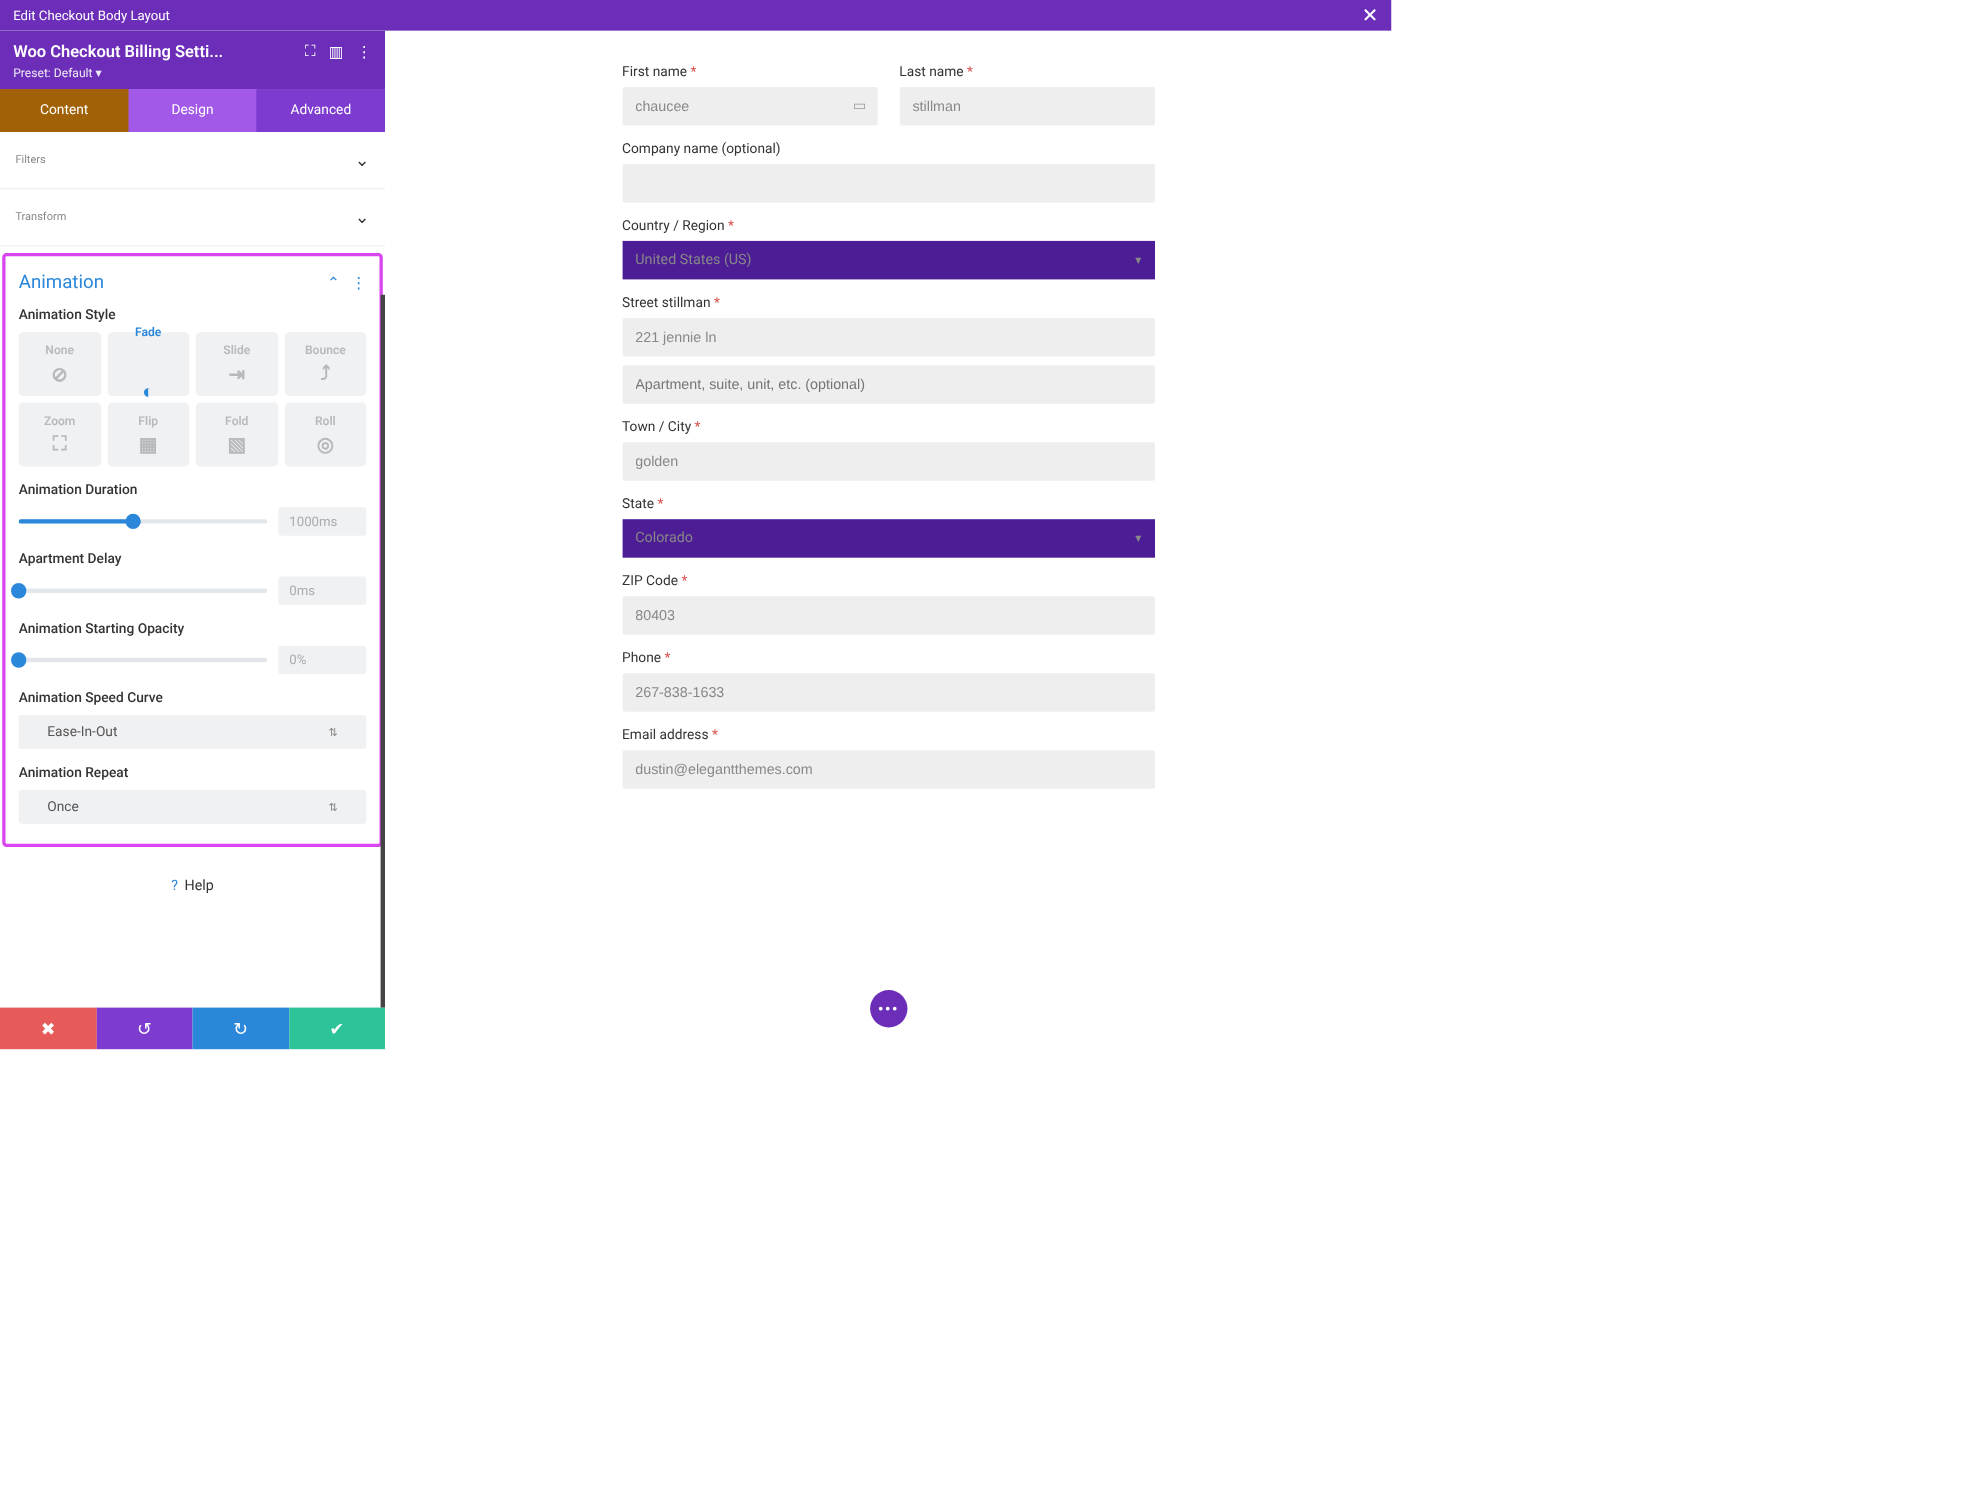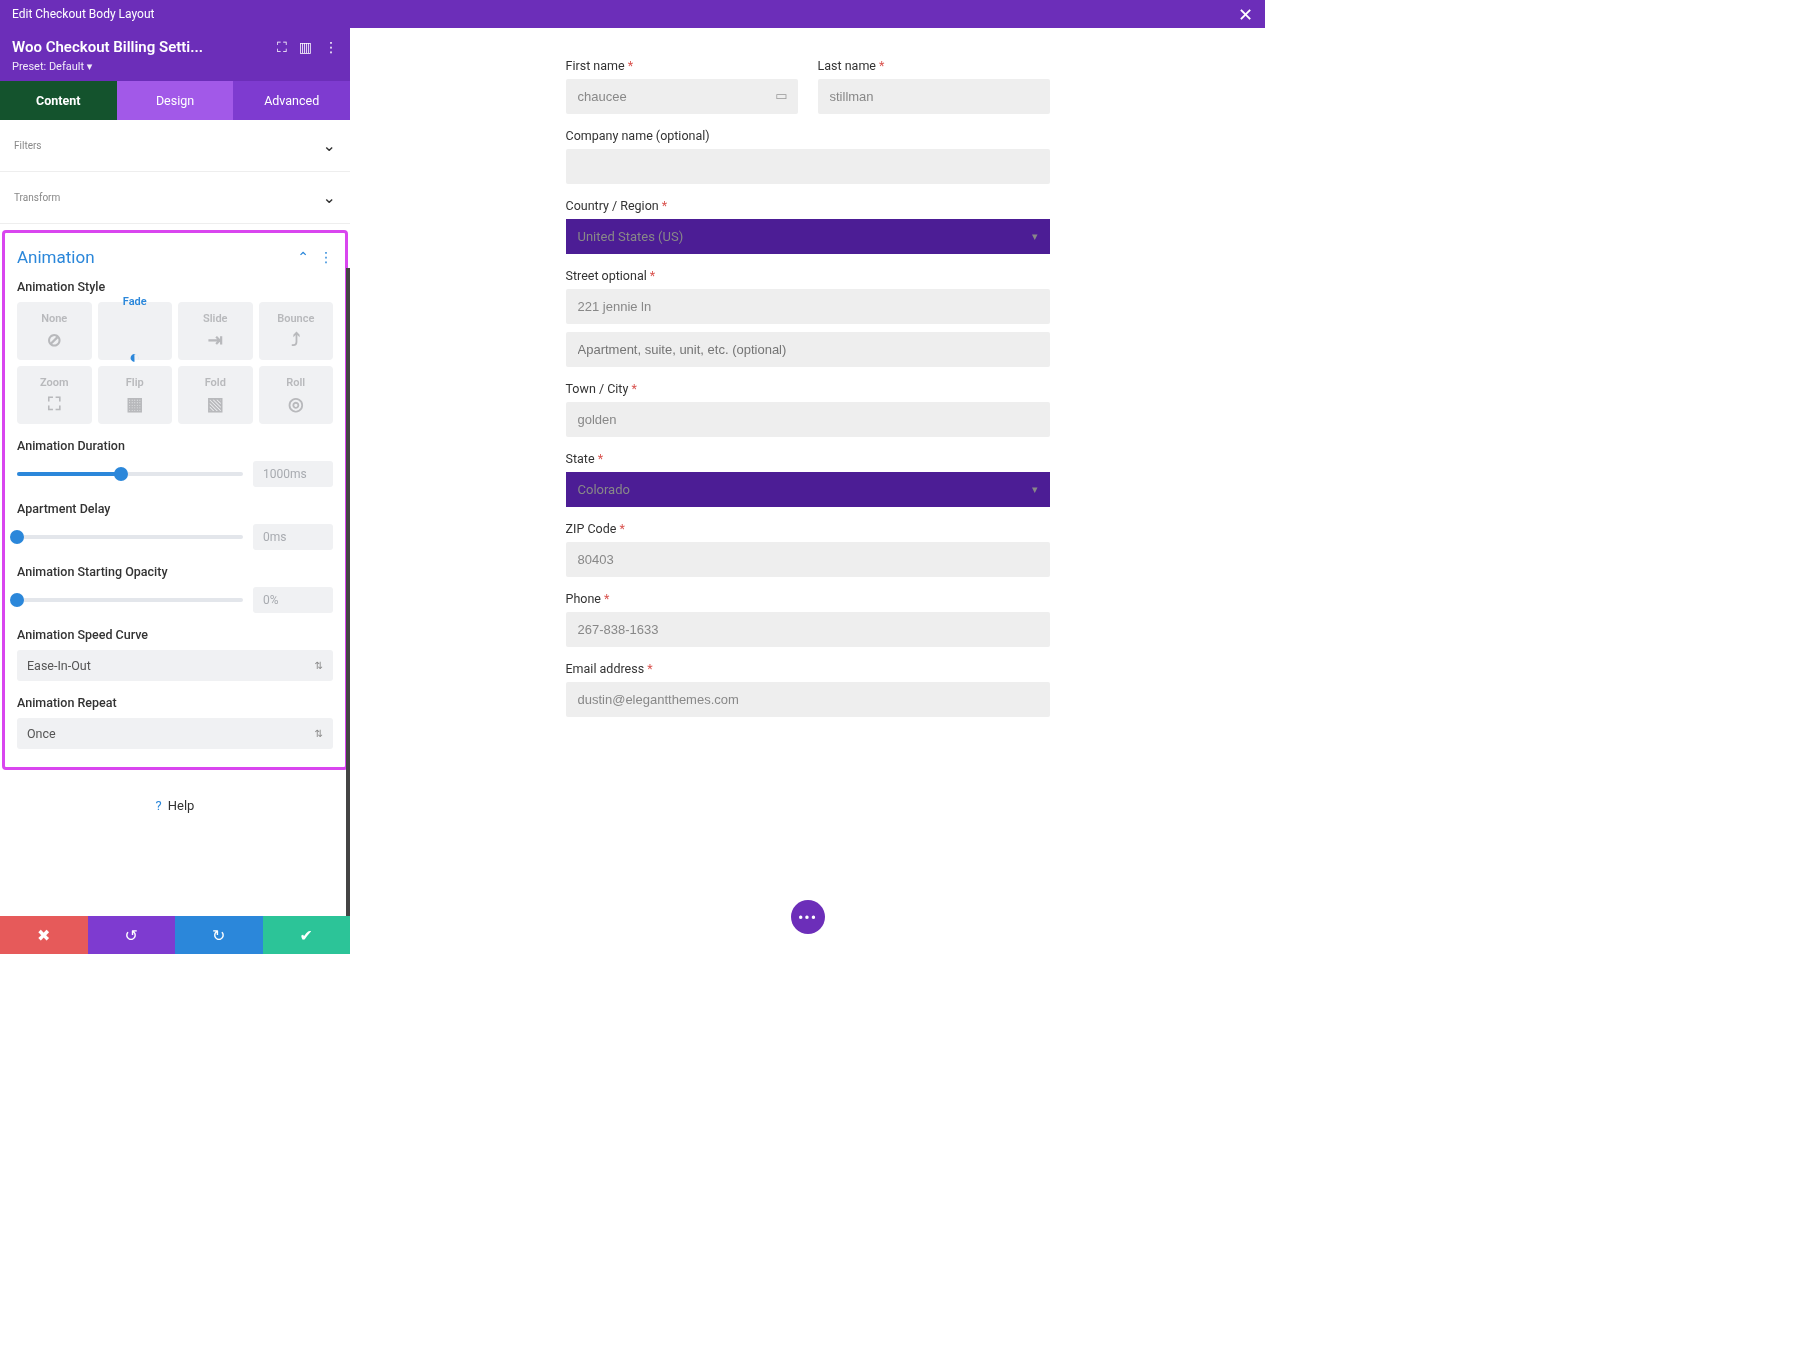--- a/index.html
+++ b/index.html
@@ -16,21 +16,21 @@
 
 .module-header { background: #6c2eb9; color: #fff; padding: 10px 12px 8px; }
 .module-title-row { display: flex; align-items: center; justify-content: space-between; }
 .module-title { font-size: 15px; font-weight: 600; }
 .module-title-icons { display: flex; gap: 12px; align-items: center; }
 .module-title-icons span { cursor: pointer; font-size: 14px; }
 .preset-row { font-size: 11px; margin-top: 4px; opacity: 0.9; }
 
 .tabs { display: flex; background: #a259e8; }
 .tab { flex: 1; text-align: center; padding: 12px 0; color: #fff; font-size: 12.5px; cursor: pointer; }
-.tab.content { background: #14532d; font-weight: bold; }
+.tab.content { background: #a16207; }
 .tab.design { background: #a259e8; }
 .tab.advanced { background: #7e3bd0; }
 
 .scroll-body { flex: 1; overflow-y: auto; padding: 0; }
 
 .section-collapsed { padding: 16px 14px; display: flex; justify-content: space-between; align-items: center; border-bottom: 1px solid #eee; color: #888; font-size: 10px; cursor: pointer; }
 .chev-down::after { content: "⌄"; font-size: 16px; color: #333; }
 
 .highlight-box { border: 3px solid #d946ef; margin: 6px 2px 0 2px; border-radius: 4px; padding: 14px 12px 18px; }
 .section-open-header { display: flex; justify-content: space-between; align-items: center; margin-bottom: 12px; }
@@ -43,21 +43,21 @@
 .style-cell { background: #f0f1f3; border-radius: 4px; height: 58px; display: flex; flex-direction: column; align-items: center; justify-content: center; gap: 4px; color: #b8b9bc; font-size: 11px; font-weight: 600; cursor: pointer; }
 .style-cell.active { color: #2b87da; gap: 38px; }
 .style-cell .icon { font-size: 18px; }
 
 .slider-row { display: flex; align-items: center; gap: 10px; margin-top: 6px; }
 .slider-track { flex: 1; height: 4px; background: #e3e6eb; border-radius: 2px; position: relative; cursor: pointer; }
 .slider-fill { position: absolute; height: 4px; background: #2b87da; border-radius: 2px; left: 0; }
 .slider-thumb { position: absolute; width: 14px; height: 14px; background: #2b87da; border-radius: 50%; top: -5px; transform: translateX(-50%); }
 .slider-value { width: 80px; background: #f0f1f3; border-radius: 3px; padding: 6px 10px; font-size: 12px; color: #a8abb0; text-align: left; }
 
-.select-box { background: #f0f1f3; border-radius: 3px; padding: 8px 10px; font-size: 12.5px; color: #555; display: flex; justify-content: space-between; align-items: center; cursor: pointer; margin-top: 6px; }
+.select-box { background: #f0f1f3; border-radius: 3px; padding: 8px 26px; font-size: 12.5px; color: #555; display: flex; justify-content: space-between; align-items: center; cursor: pointer; margin-top: 6px; }
 .select-box::after { content: "⇅"; font-size: 10px; color: #888; }
 
 .help-row { text-align: center; padding: 28px 0 18px; font-size: 13px; color: #333; }
 .help-icon { color: #2b87da; margin-right: 6px; }
 
 .footer-actions { display: flex; height: 38px; }
 .fa-btn { flex: 1; display: flex; align-items: center; justify-content: center; color: #fff; font-size: 16px; cursor: pointer; }
 .fa-cancel { background: #e65a5a; }
 .fa-undo { background: #7e3bd0; }
 .fa-redo { background: #2b87da; }
@@ -247,21 +247,21 @@
             <div class="form-group full">
           <div class="flabel"><span>Country / Region</span> <span class="req">*</span></div>
           <div class="fselect">
                 <span>United States (US)</span>
               </div>
         </div>
           </div>
 
         <div class="form-row">
             <div class="form-group full">
-          <div class="flabel"><span>Street optional</span> <span class="req">*</span></div>
+          <div class="flabel"><span>Street stillman</span> <span class="req">*</span></div>
           <input class="finput" value="221 jennie ln" style="">
           <input class="finput" style="margin-top: 8px;" placeholder="Apartment, suite, unit, etc. (optional)">
         </div>
           </div>
 
         <div class="form-row">
             <div class="form-group full">
           <div class="flabel"><span>Town / City</span> <span class="req">*</span></div>
           <input class="finput" value="golden" style="">
         </div>

